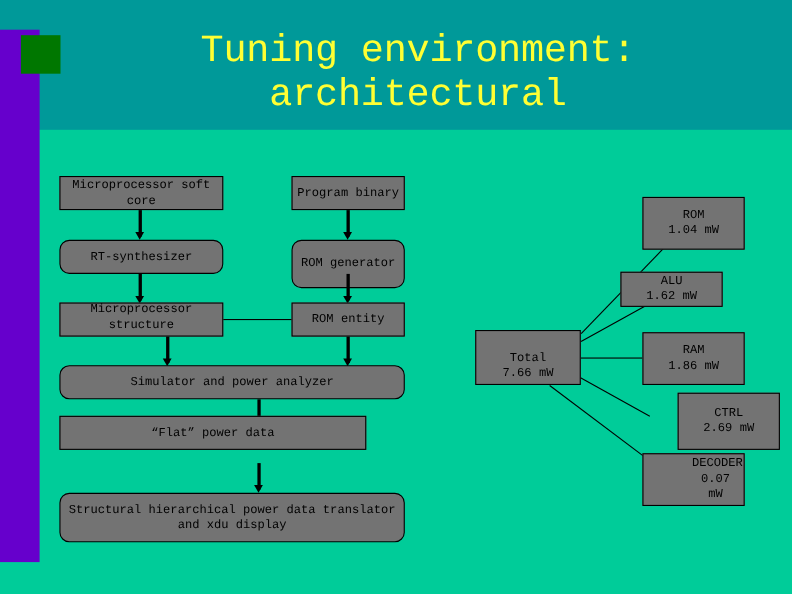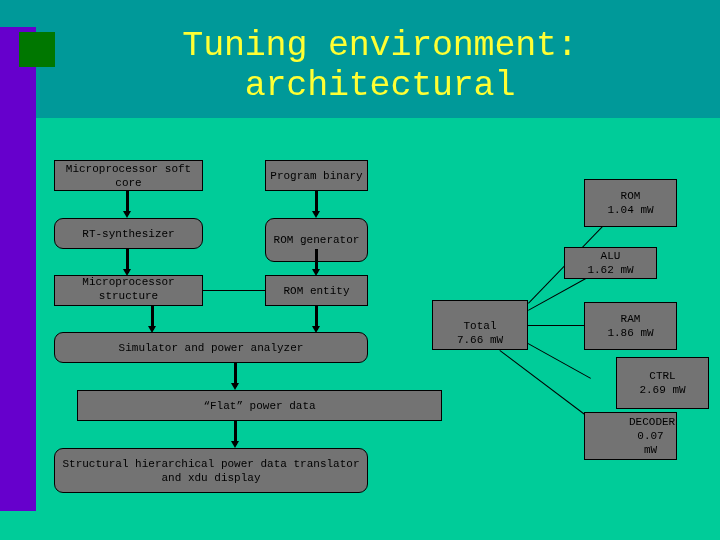--- a/index.html
+++ b/index.html
@@ -139,21 +139,21 @@
   <div class="hline" style="left:203px; top:290px; width:62px;"></div>
   <div class="vline" style="left:315px; top:306px; height:24px;"></div>
   <div class="arrowhead" style="left:312px; top:326px;"></div>
 
   <div class="box rounded" style="left:54px; top:332px; width:314px; height:31px;">
     <span class="lbl">Simulator and power analyzer</span>
   </div>
   <div class="vline" style="left:234px; top:363px; height:24px;"></div>
   <div class="arrowhead" style="left:231px; top:383px;"></div>
 
-  <div class="box" style="left:54px; top:390px; width:365px; height:31px;margin-left:23px;">
+  <div class="box" style="left:54px; top:378px; width:279px; height:31px;">
     <span class="lbl">“Flat” power data</span>
   </div>
   <div class="vline" style="left:234px; top:421px; height:24px;"></div>
   <div class="arrowhead" style="left:231px; top:441px;"></div>
 
   <div class="box rounded" style="left:54px; top:448px; width:314px; height:45px;">
     <span class="lbl">Structural hierarchical power data translator and xdu display</span>
   </div>
 
   <div class="diag" style="left:528px; top:303px; width:108px; transform:rotate(-46deg);"></div>

